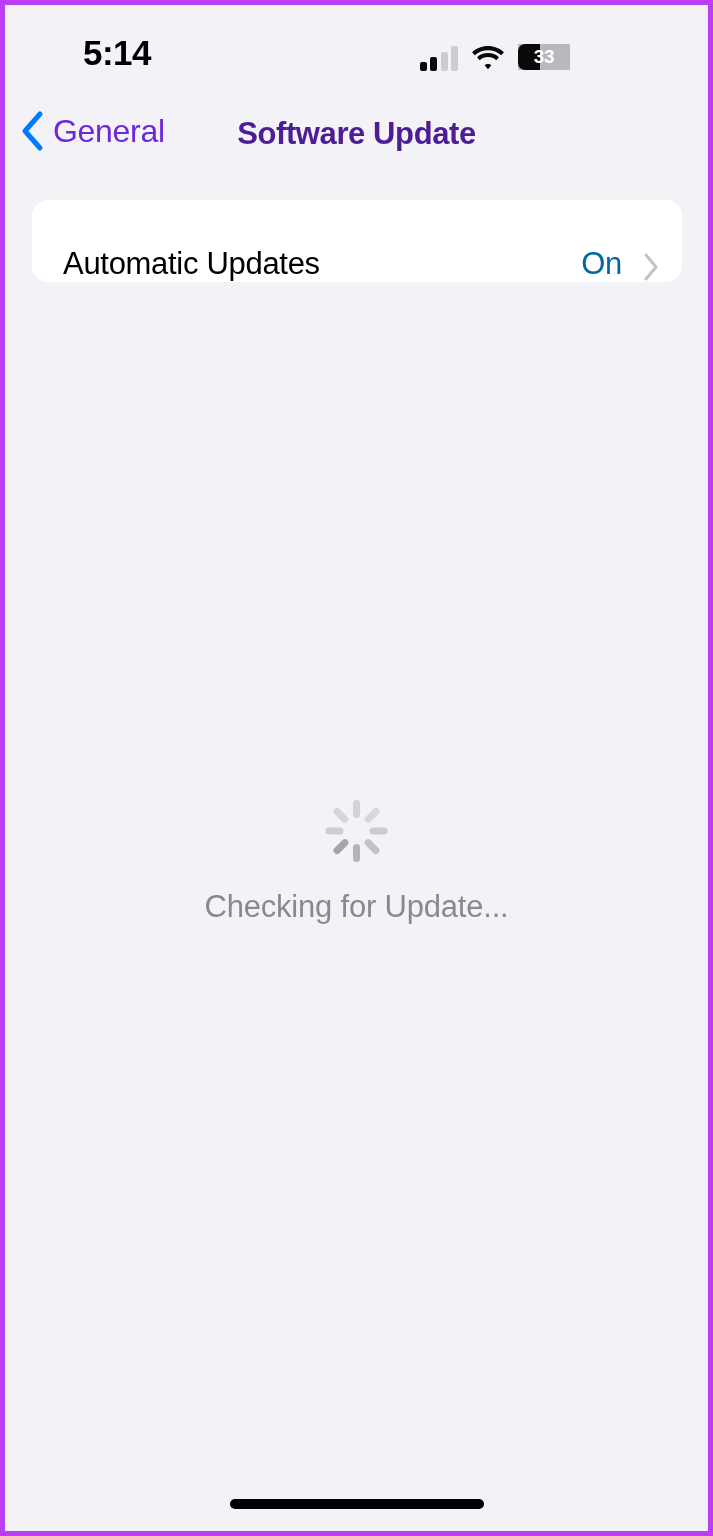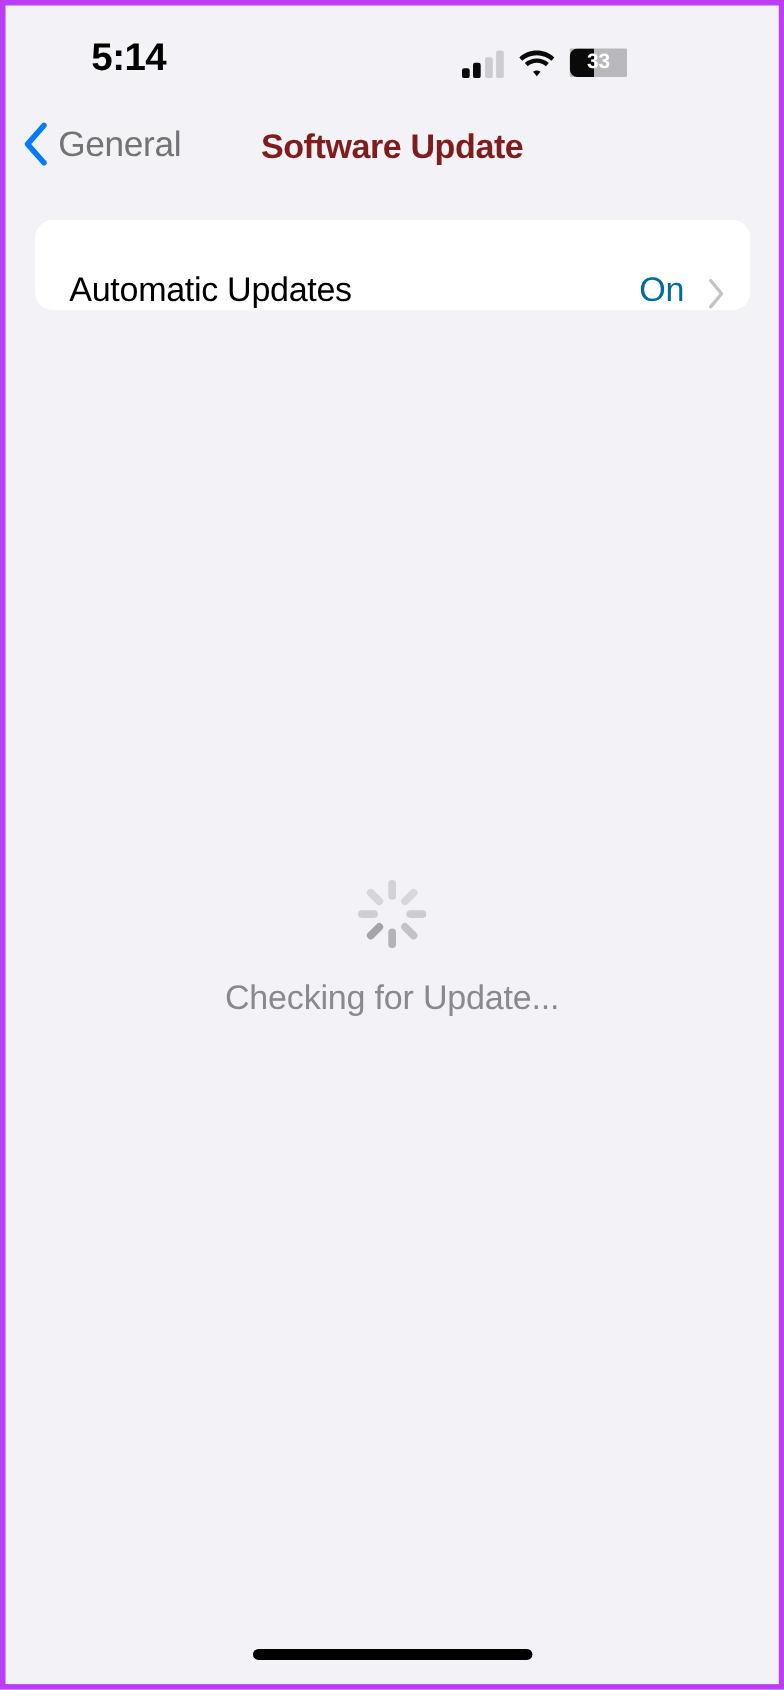--- a/index.html
+++ b/index.html
@@ -116,34 +116,34 @@
     position: absolute;
     left: 14px;
     top: 14px;
     display: flex;
     align-items: center;
     height: 48px;
     cursor: pointer;
   }
   #back-label {
     font-size: 32px;
-    color: #737373;
+    color: #6d28d9;
     letter-spacing: -0.3px;
     margin-left: 8px;
   }
 
   #nav-title {
     position: absolute;
     left: 0;
     top: 23px;
     width: 703px;
     text-align: center;
     font-size: 31px;
     font-weight: bold;
-    color: #7f1d1d;
+    color: #4c1d95;
     letter-spacing: -0.4px;
   }
 
   
   #settings-group {
     position: absolute;
     left: 27px;
     top: 195px;
     width: 650px;
     background: #ffffff;

